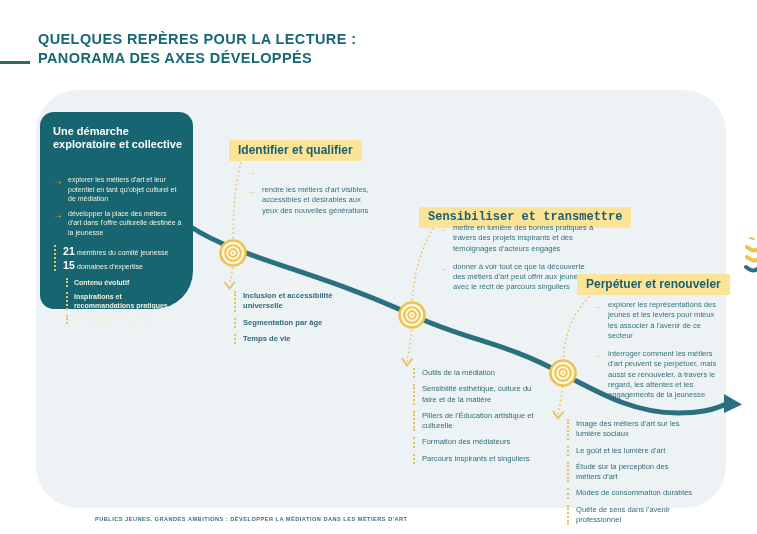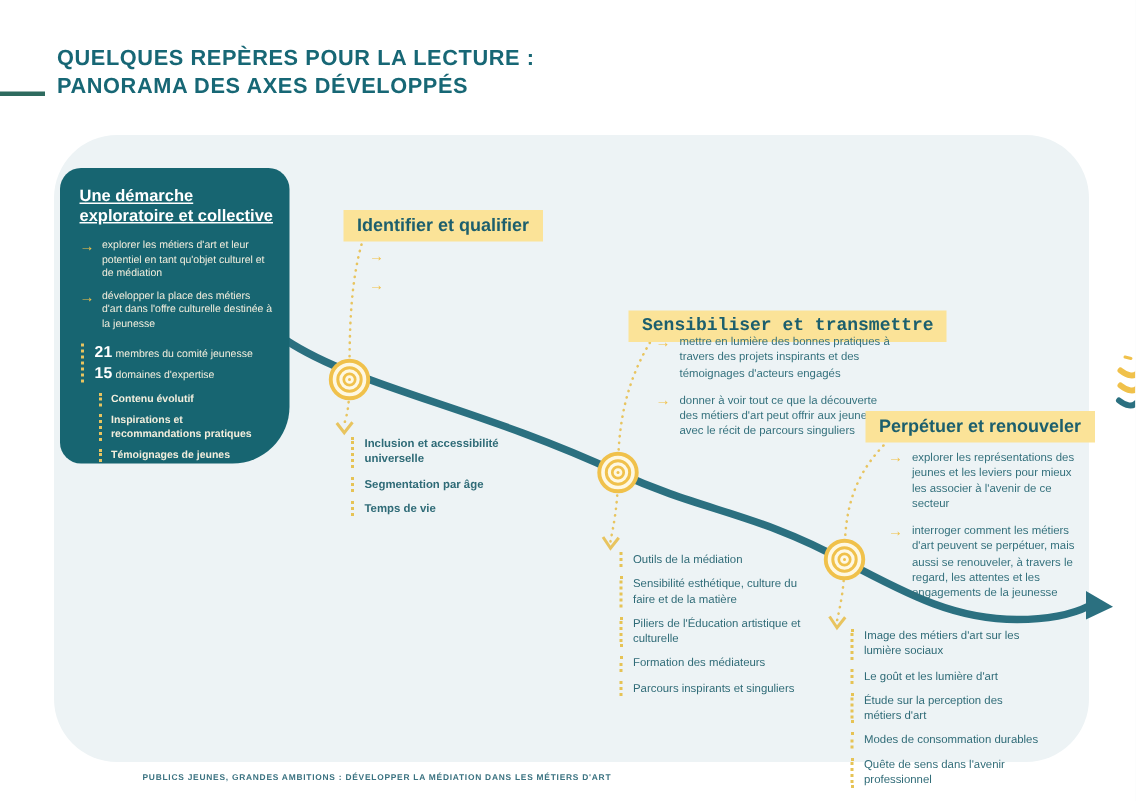--- a/index.html
+++ b/index.html
@@ -12,21 +12,21 @@
   .title-dash{position:absolute;left:0;top:61px;width:30px;height:2.5px;background:#2e6b5f;}
 
   
   .panel{position:absolute;left:36px;top:90px;width:690px;height:418px;
          background:#edf3f5;border-radius:42px;}
 
   
   .intro-box{position:absolute;left:40px;top:112px;width:153px;height:197px;
              background:#176571;border-radius:14px 14px 38px 14px;
              box-sizing:border-box;padding:13px 11px 10px 13px;color:#fff;}
-  .intro-title{font-size:11px;font-weight:bold;line-height:1.2;margin-bottom:8px;text-decoration:underline;}
+  .intro-title{font-size:11px;font-weight:bold;line-height:1.2;margin-bottom:24px;}
   .intro-bullet{display:flex;gap:5px;margin-bottom:6px;}
   .arr{color:#f0c14b;font-weight:bold;font-size:10px;line-height:1.1;flex:0 0 auto;}
   .intro-bullet .txt{font-size:7px;color:#f3eedd;line-height:1.32;}
   .stats{border-left:2px dotted #e8c45f;padding-left:7px;margin:8px 0 7px 1px;}
   .stat-line{font-size:7px;color:#f3eedd;margin-bottom:2px;}
   .stat-line b{font-size:10.5px;color:#ffffff;letter-spacing:0.2px;}
   .features{margin-left:13px;}
   .feature{border-left:2px dotted #e8c45f;padding-left:6px;font-size:7px;font-weight:bold;
            color:#f3eedd;margin-bottom:5px;line-height:1.3;}
 
@@ -132,20 +132,21 @@
     </div>
   </div>
 
   <div class="axis-head" style="left:229px;top:140px;">Identifier et qualifier</div>
   <div class="axis-bullets" style="left:246px;top:166px;width:132px;">
     <div class="axis-bullet">
       <span class="arr">→</span>
     </div>
     <div class="axis-bullet">
       <span class="arr">→</span>
+      <span class="txt">rendre les métiers d'art visibles, accessibles et désirables aux yeux des nouvelles générations</span>
     </div>
   </div>
   <div class="tags" style="left:234px;top:291px;width:118px;font-weight:bold;">
     <div class="tag">Inclusion et accessibilité universelle</div>
     <div class="tag">Segmentation par âge</div>
     <div class="tag">Temps de vie</div>
   </div>
 
   <div class="axis-head" style="left:419px;top:207px;font-family:Liberation Mono, monospace;">Sensibiliser et transmettre</div>
   <div class="axis-bullets" style="left:437px;top:223px;width:162px;">

